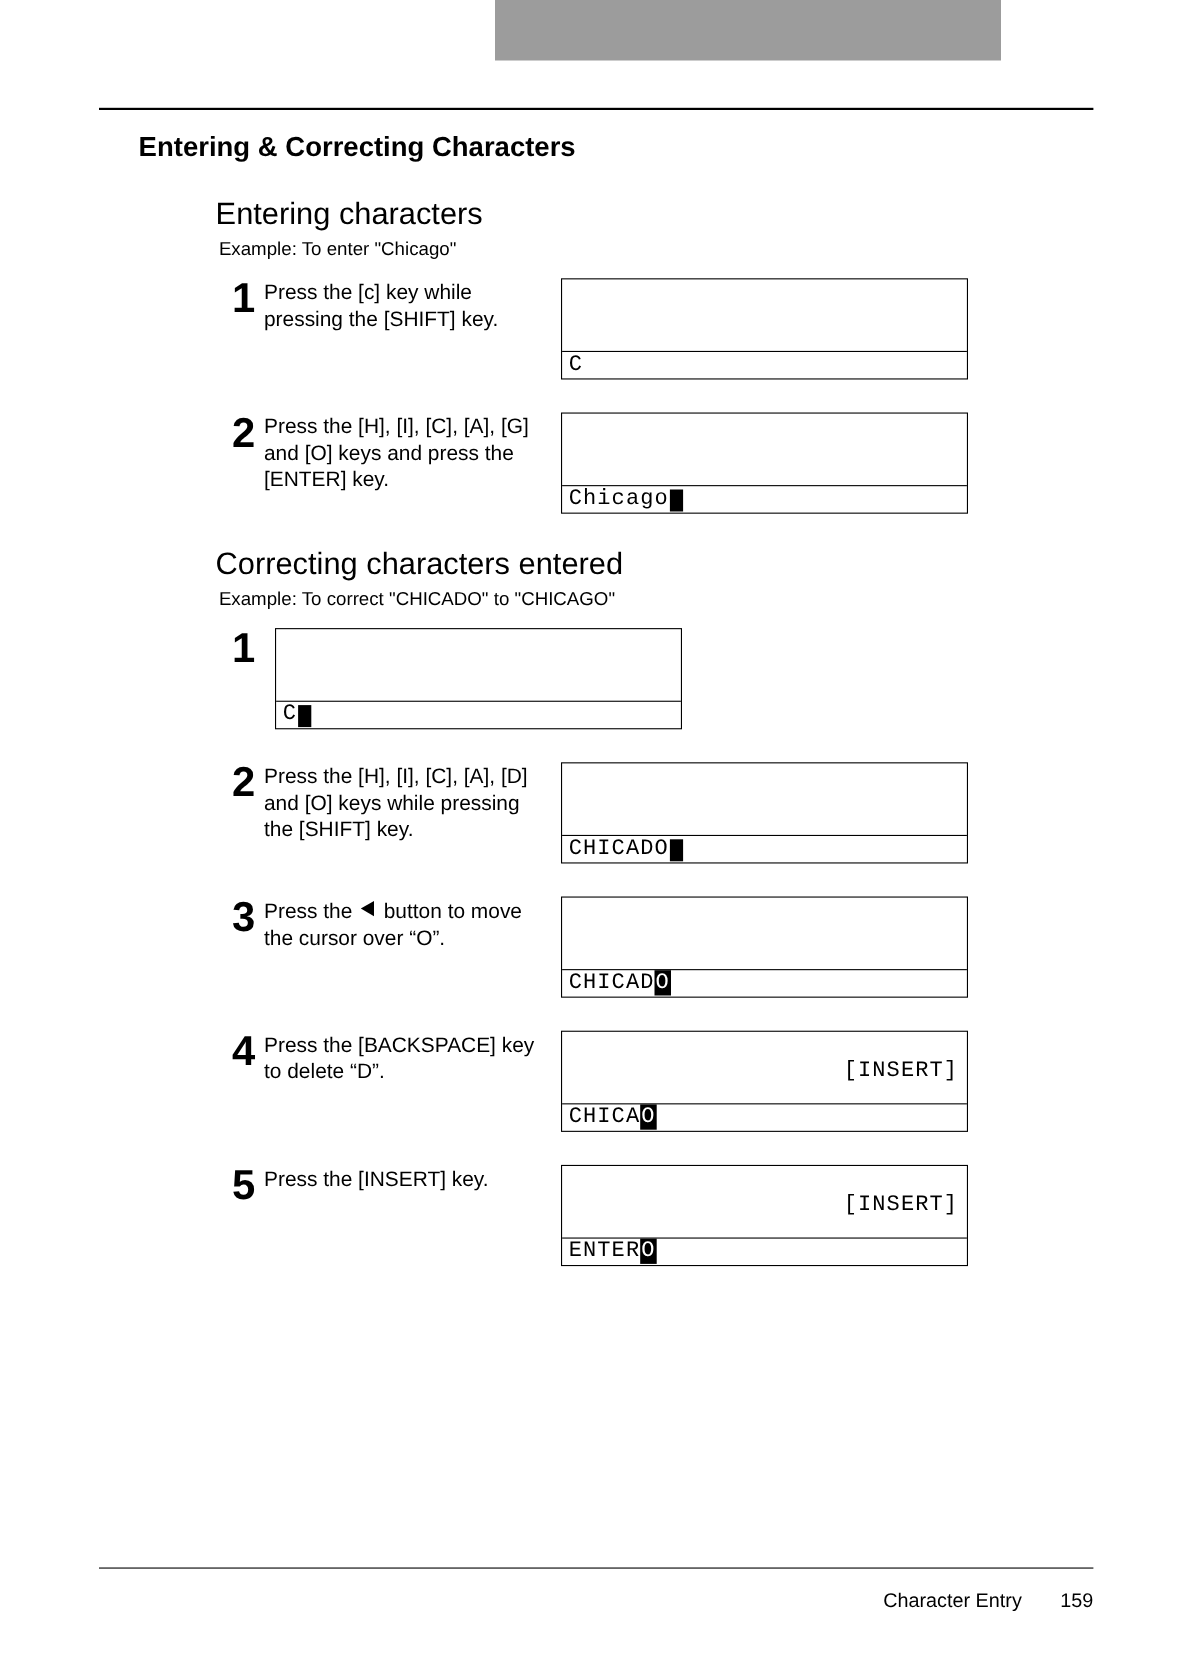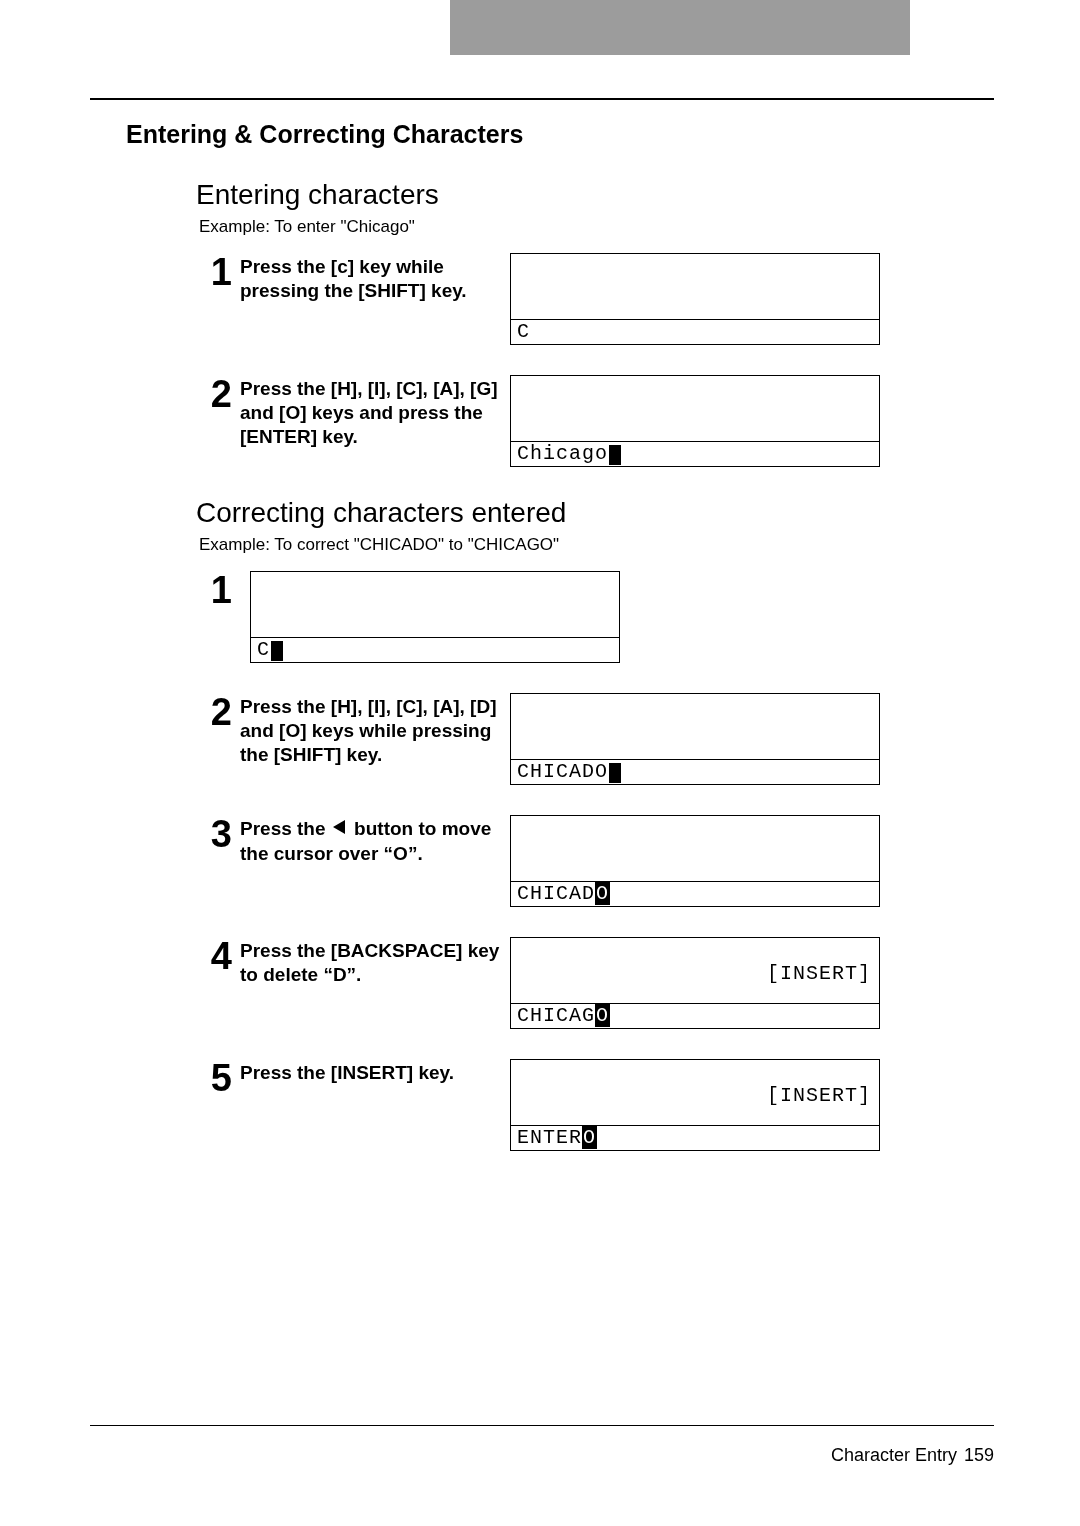--- a/index.html
+++ b/index.html
@@ -64,21 +64,21 @@
     font-weight: bold;
     line-height: 1;
     text-align: right;
     padding-right: 8px;
     margin-left: 56px;
     flex-shrink: 0;
   }
   .step-text {
     width: 260px;
     font-size: 19px;
-    font-weight: bold;
+    font-weight: normal;
     line-height: 1.25;
     padding-top: 2px;
     flex-shrink: 0;
   }
   .step-text .arrow-icon {
     display: inline-block;
     vertical-align: middle;
   }
   .display-box {
     width: 370px;
@@ -124,21 +124,21 @@
     color: #fff;
     padding: 0 1px;
   }
   .footer {
     position: absolute;
     bottom: 60px;
     right: 86px;
     font-size: 18px;
   }
   .footer .pnum {
-    margin-left: 2px;
+    margin-left: 30px;
   }
   .hr-bottom {
     position: absolute;
     bottom: 100px;
     left: 90px;
     right: 86px;
     border-top: 1px solid #000;
   }
 </style>
 </head>
@@ -208,21 +208,21 @@
         <div class="display-text"><span>CHICAD</span><span class="highlight-char">O</span></div>
       </div>
     </div>
 
     <div class="step-row">
       <div class="step-num">4</div>
       <div class="step-text">Press the [BACKSPACE] key to delete “D”.</div>
       <div class="display-box">
         <div class="display-line"></div>
         <div class="display-right">[INSERT]</div>
-        <div class="display-text"><span>CHICAG</span><span class="highlight-char">O</span></div>
+        <div class="display-text"><span>CHICA</span><span class="highlight-char">O</span></div>
       </div>
     </div>
 
     <div class="step-row">
       <div class="step-num">5</div>
       <div class="step-text">Press the [INSERT] key.</div>
       <div class="display-box">
         <div class="display-line"></div>
         <div class="display-right">[INSERT]</div>
         <div class="display-text"><span>ENTER</span><span class="highlight-char">O</span></div>

